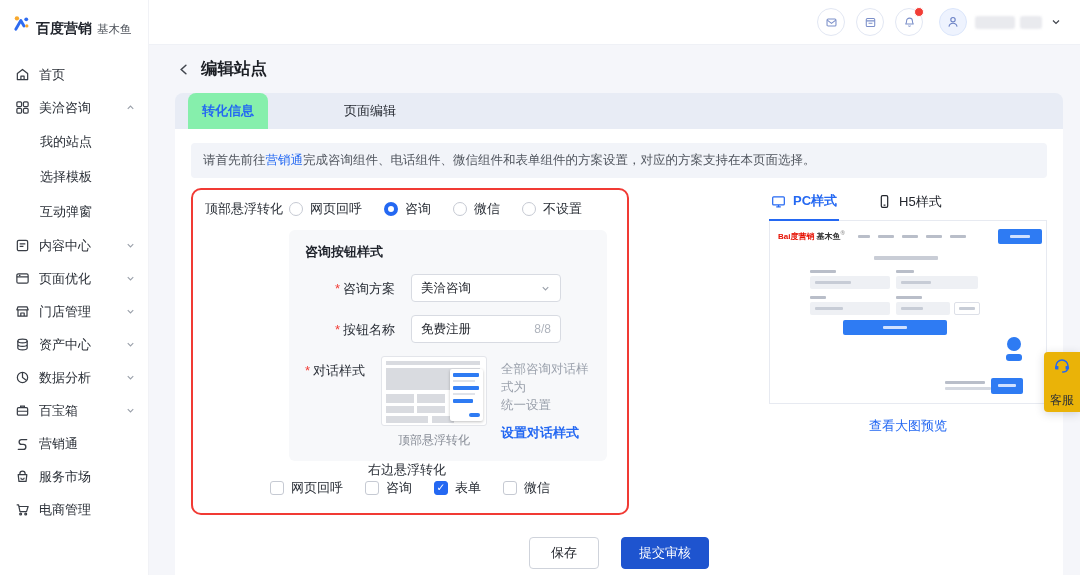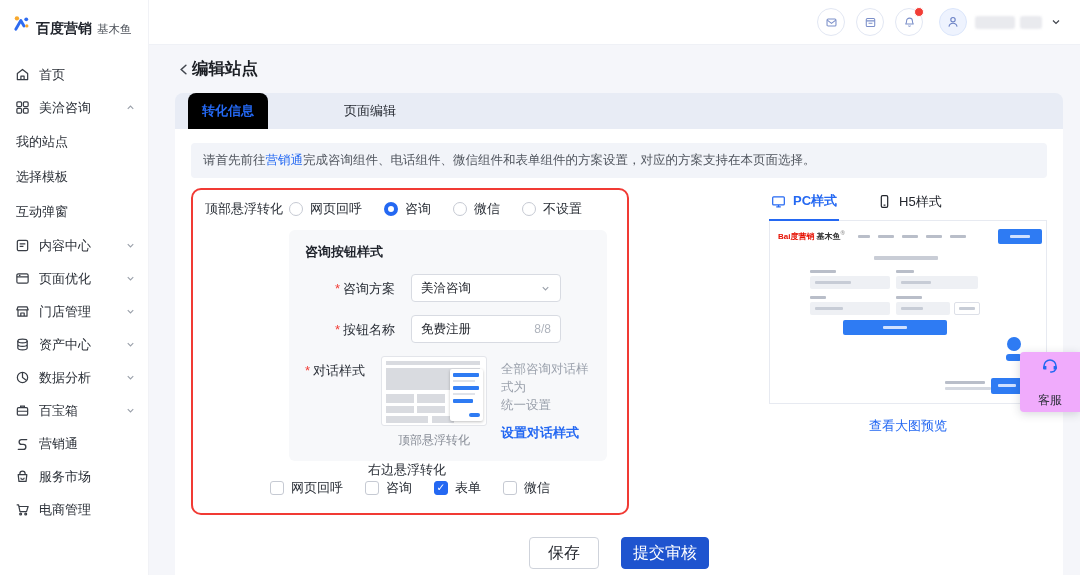--- a/index.html
+++ b/index.html
@@ -7,43 +7,43 @@
   .app{position:relative;width:1080px;height:575px;background:#f5f6fa;overflow:hidden;color:#23262d;}
 
   
   .sidebar{position:absolute;left:0;top:0;width:148px;height:575px;background:#fff;border-right:1px solid #f1f2f6;z-index:6;}
   .logo{display:flex;align-items:baseline;gap:5px;padding:14px 0 0 12px;}
   .logo-main{font-size:14px;font-weight:bold;color:#1f232b;}
   .logo-sub{font-size:11.5px;color:#4b5058;}
   .nav{margin-top:20px;}
   .nav-item{display:flex;align-items:center;gap:9px;height:33px;padding:0 12px 0 15px;font-size:13px;color:#2a2f37;cursor:pointer;}
   .nav-item .chev{margin-left:auto;}
-  .nav-sub{height:35px;padding-left:16px;display:flex;align-items:center;font-size:13px;color:#2a2f37;cursor:pointer;}
+  .nav-sub{height:35px;padding-left:40px;display:flex;align-items:center;font-size:13px;color:#2a2f37;cursor:pointer;}
   .icn{display:flex;align-items:center;}
 
   
   .topbar{position:absolute;left:148px;right:0;top:0;height:45px;background:#fff;border-bottom:1px solid #eff1f6;display:flex;align-items:center;justify-content:flex-end;padding-right:18px;box-sizing:border-box;z-index:5;}
   .tb-circle{width:26px;height:26px;border-radius:50%;border:1px solid #e2e7f3;display:flex;align-items:center;justify-content:center;margin-left:11px;position:relative;cursor:pointer;background:#fff;}
   .red-dot{position:absolute;top:-2px;right:-2px;width:8px;height:8px;border-radius:50%;background:#f23d36;border:1.5px solid #fff;}
   .account{display:flex;align-items:center;margin-left:16px;cursor:pointer;}
   .avatar{width:26px;height:26px;border-radius:50%;background:#eef3fe;border:1px solid #dbe6fb;display:flex;align-items:center;justify-content:center;}
   .blur1{width:40px;height:13px;border-radius:3px;background:#e9eaee;margin-left:8px;filter:blur(1px);}
   .blur2{width:22px;height:13px;border-radius:3px;background:#e9eaee;margin-left:5px;filter:blur(1px);}
   .account .chev{margin-left:8px;}
 
   
   .main{position:absolute;left:148px;top:45px;right:0;bottom:0;background:#f5f6fa;overflow:hidden;}
-  .page-head{display:flex;align-items:center;padding:13px 0 0 29px;}
+  .page-head{display:flex;align-items:center;gap:9px;padding:13px 0 0 29px;}
   .page-title{font-size:16.5px;font-weight:bold;color:#1c1f25;}
   .back-btn{display:flex;align-items:center;cursor:pointer;}
 
   .card{margin:13px 17px 0 27px;}
   .tabbar{height:36px;background:#e8ecf5;border-radius:8px 8px 0 0;display:flex;align-items:flex-end;}
   .tab{min-width:52px;text-align:center;line-height:36px;height:36px;padding:0 14px;font-size:13px;color:#272b33;cursor:pointer;}
-  .tab.active{background:#000000;border-radius:8px 8px 0 0;color:#2468f2;font-weight:bold;margin-left:13px;}
+  .tab.active{background:#86efac;border-radius:8px 8px 0 0;color:#2468f2;font-weight:bold;margin-left:13px;}
   .tab + .tab{margin-left:62px;}
   .card-body{background:#fff;padding:14px 16px 20px;position:relative;min-height:400px;box-sizing:border-box;}
   .notice{background:#f2f4f9;border-radius:4px;padding:9px 12px;font-size:12.5px;color:#50555e;}
   .notice a{color:#2468f2;text-decoration:none;cursor:pointer;}
 
   .content-row{display:flex;margin-top:10px;align-items:flex-start;}
 
   
   .red-box{width:438px;box-sizing:border-box;border:2.5px solid #f13a34;border-radius:10px;padding:10px 12px 16px;}
   .form-row{display:flex;align-items:center;font-size:13px;color:#2a2f37;}
@@ -91,26 +91,26 @@
   .mini-input{background:#eef0f4;border-radius:2px;}
   .mini-blue{background:#2e7bf3;border-radius:2px;}
   .mini-logo{font-size:8px;font-weight:bold;white-space:nowrap;}
   .mini-logo .red{color:#e60f00;}
   .mini-logo .dark{color:#333;font-weight:bold;margin-left:2px;}
   .mini-logo .reg{color:#999;font-size:6px;vertical-align:super;}
   .plink{text-align:center;margin-top:13px;font-size:13px;color:#2468f2;cursor:pointer;}
 
   
   .actions{display:flex;justify-content:center;gap:22px;margin-top:22px;}
-  .btn{height:32px;border-radius:4px;font-size:16px;display:flex;align-items:center;justify-content:center;cursor:pointer;box-sizing:border-box;}
+  .btn{height:32px;border-radius:4px;font-size:13px;display:flex;align-items:center;justify-content:center;cursor:pointer;box-sizing:border-box;}
   .btn-save{width:70px;background:#fff;border:1px solid #cfd3db;color:#23262d;}
   .btn-submit{width:88px;background:#1e54cf;border:1px solid #1e54cf;color:#fff;}
 
   
-  .support{position:absolute;right:0;top:352px;width:60px;height:60px;background:#f0abfc;border-radius:4px 0 0 4px;box-shadow:0 2px 10px rgba(31,41,61,.18);z-index:9;display:flex;flex-direction:column;align-items:center;justify-content:center;gap:16px;cursor:pointer;}
+  .support{position:absolute;right:0;top:352px;width:36px;height:60px;background:#eab308;border-radius:4px 0 0 4px;box-shadow:0 2px 10px rgba(31,41,61,.18);z-index:9;display:flex;flex-direction:column;align-items:center;justify-content:center;gap:16px;cursor:pointer;}
   .support-label{font-size:12px;color:#2a2f37;}
 </style>
 </head>
 <body>
 
 <div class="app">
 
   <aside class="sidebar">
     <div class="logo">
       <span class="icn">

